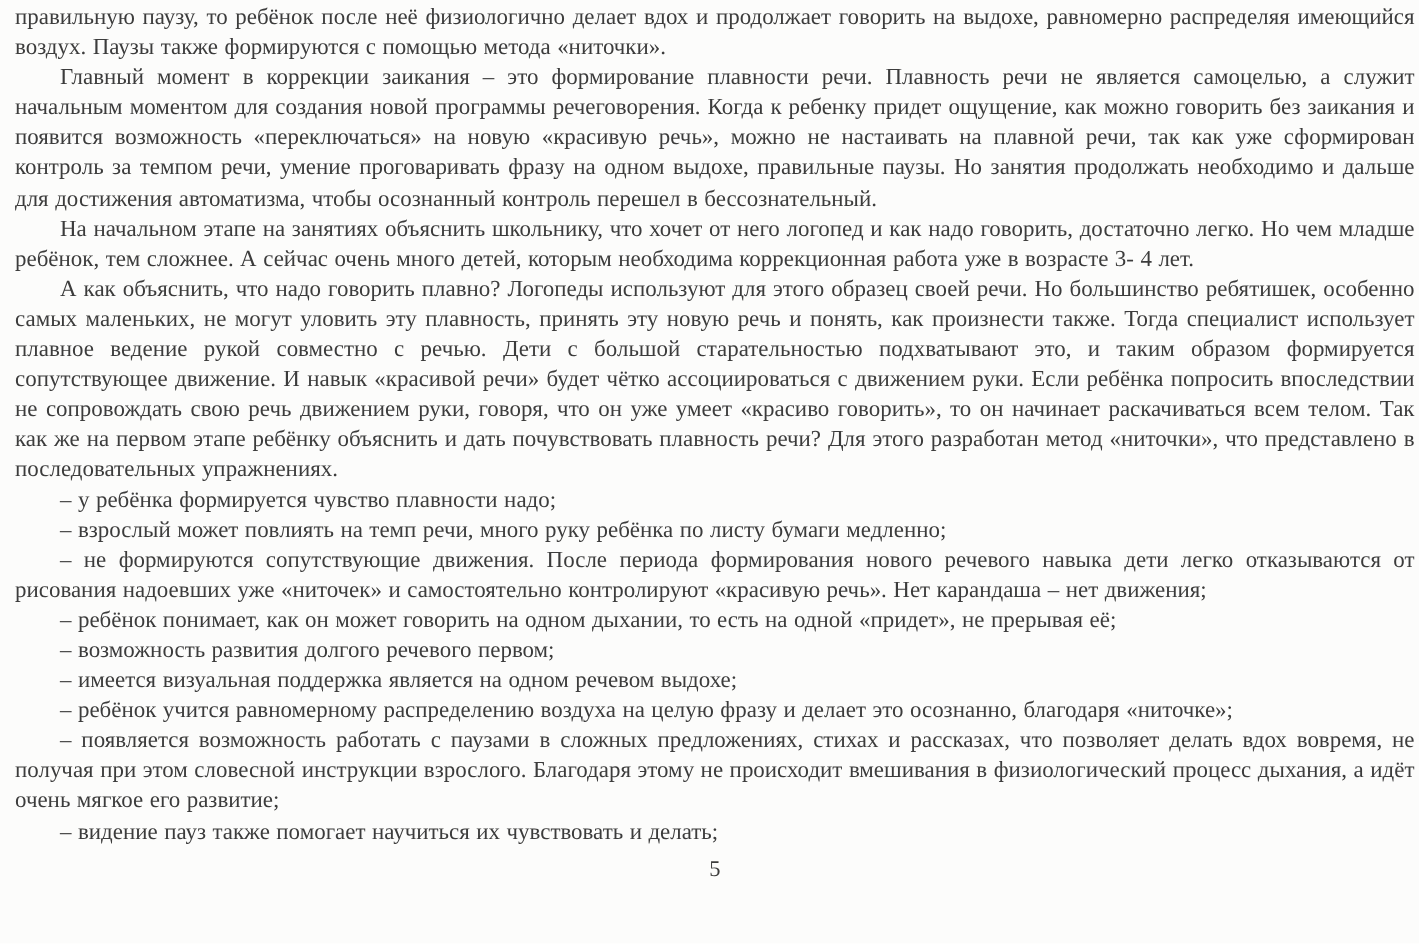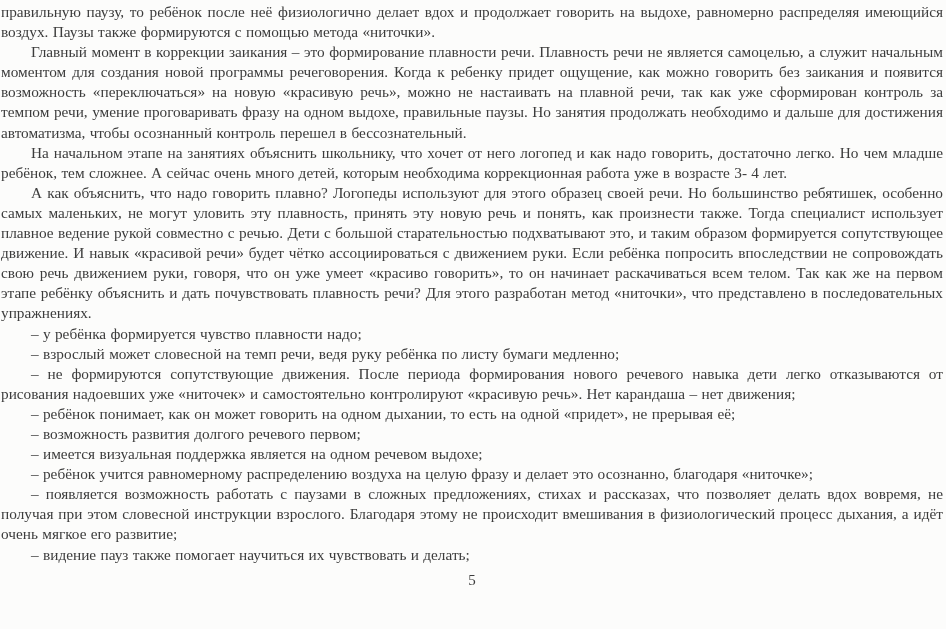--- a/index.html
+++ b/index.html
@@ -10,21 +10,21 @@
   .page {
     position: relative;
     width: 946px;
     height: 629px;
     box-sizing: border-box;
     background: #fcfcfb;
     color: #3c3c3c;
     font-family: "Liberation Serif", serif;
     font-size: 15.3px;
     line-height: 20.1px;
-    padding: 2px 3px 0 1px;
+    padding: 2px 3px 0 10px;
     overflow: hidden;
     -webkit-font-smoothing: antialiased;
   }
   .page p {
     margin: 0;
     text-align: justify;
     word-spacing: 0.5px;
   }
   .indent {
     text-indent: 30px;
@@ -47,21 +47,21 @@
 
 <div class="page">
 
   <p>правильную паузу, то ребёнок после неё физиологично делает вдох и продолжает говорить на выдохе, равномерно распределяя имеющийся воздух. Паузы также формируются с помощью метода «ниточки».</p>
   <p class="indent">Главный момент в коррекции заикания – это формирование плавности речи. Плавность речи не является самоцелью, а служит начальным моментом для создания новой программы речеговорения. Когда к ребенку придет ощущение, как можно говорить без заикания и появится возможность «переключаться» на новую «красивую речь», можно не настаивать на плавной речи, так как уже сформирован контроль за темпом речи, умение проговаривать фразу на одном выдохе, правильные паузы. Но занятия продолжать необходимо и дальше для достижения автоматизма, чтобы осознанный контроль перешел в бессознательный.</p>
   <p class="indent">На начальном этапе на занятиях объяснить школьнику, что хочет от него логопед и как надо говорить, достаточно легко. Но чем младше ребёнок, тем сложнее. А сейчас очень много детей, которым необходима коррекционная работа уже в возрасте 3- 4 лет.</p>
   <p class="indent">А как объяснить, что надо говорить плавно? Логопеды используют для этого образец своей речи. Но большинство ребятишек, особенно самых маленьких, не могут уловить эту плавность, принять эту новую речь и понять, как произнести также. Тогда специалист использует плавное ведение рукой совместно с речью. Дети с большой старательностью подхватывают это, и таким образом формируется сопутствующее движение. И навык «красивой речи» будет чётко ассоциироваться с движением руки. Если ребёнка попросить впоследствии не сопровождать свою речь движением руки, говоря, что он уже умеет «красиво говорить», то он начинает раскачиваться всем телом. Так как же на первом этапе ребёнку объяснить и дать почувствовать плавность речи? Для этого разработан метод «ниточки», что представлено в последовательных упражнениях.</p>
 
 
   <p class="indent">– у ребёнка формируется чувство плавности надо;</p>
-  <p class="indent">– взрослый может словесной на темп речи, ведя руку ребёнка по листу бумаги медленно;</p>
+  <p class="indent">– взрослый может повлиять на темп речи, много руку ребёнка по листу бумаги медленно;</p>
   <p class="indent">– не формируются сопутствующие движения. После периода формирования нового речевого навыка дети легко отказываются от рисования надоевших уже «ниточек» и самостоятельно контролируют «красивую речь». Нет карандаша – нет движения;</p>
   <p class="indent">– ребёнок понимает, как он может говорить на одном дыхании, то есть на одной «придет», не прерывая её;</p>
   <p class="indent">– возможность развития долгого речевого первом;</p>
   <p class="indent">– имеется визуальная поддержка является на одном речевом выдохе;</p>
   <p class="indent">– ребёнок учится равномерному распределению воздуха на целую фразу и делает это осознанно, благодаря «ниточке»;</p>
   <p class="indent">– появляется возможность работать с паузами в сложных предложениях, стихах и рассказах, что позволяет делать вдох вовремя, не получая при этом словесной инструкции взрослого. Благодаря этому не происходит вмешивания в физиологический процесс дыхания, а идёт очень мягкое его развитие;</p>
   <p class="indent">– видение пауз также помогает научиться их чувствовать и делать;</p>
 
   <div class="page-number">5</div>
 

